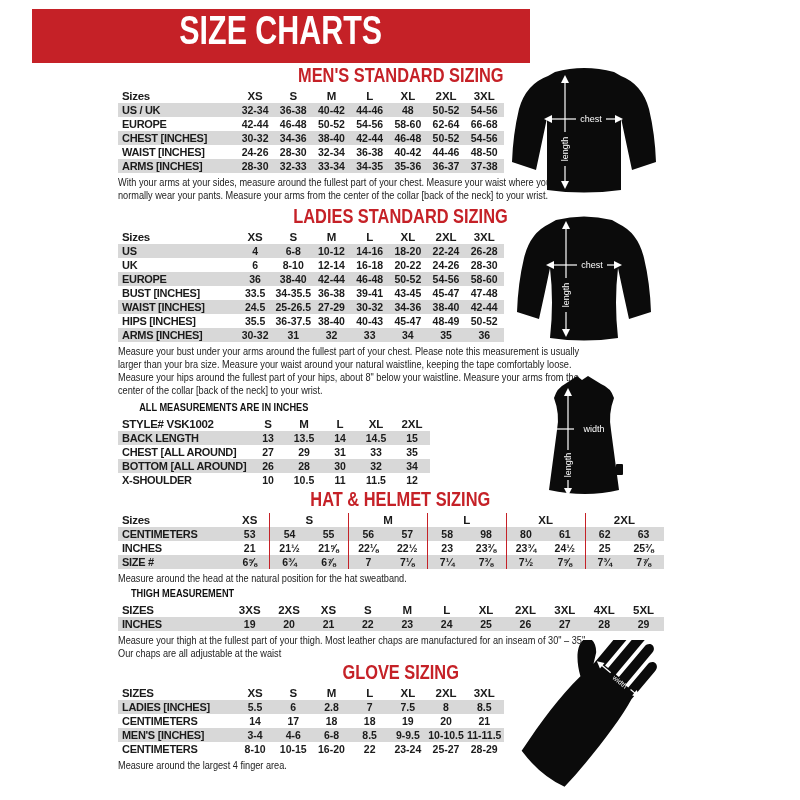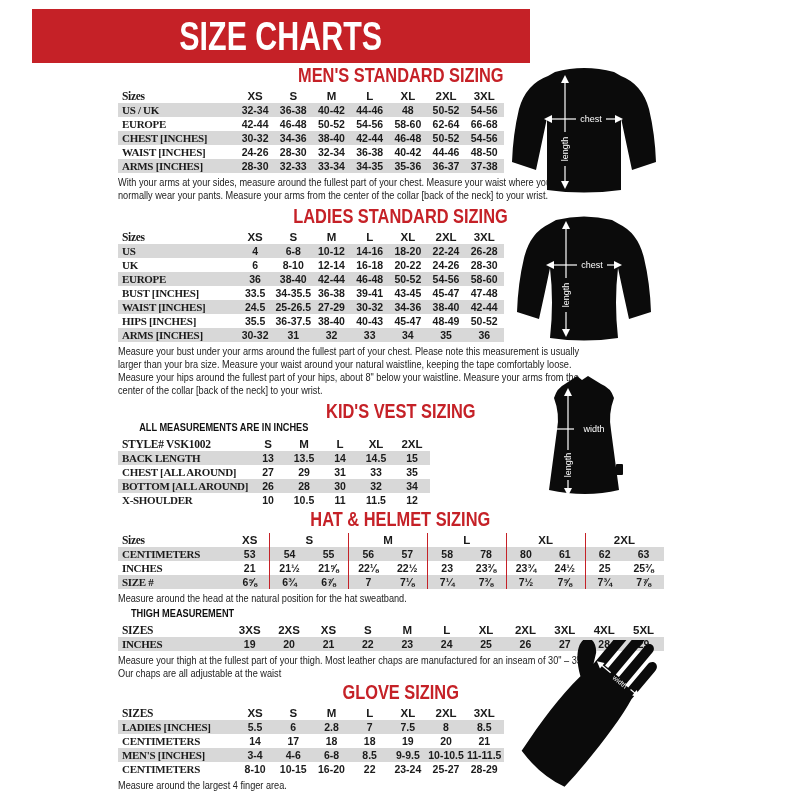--- a/index.html
+++ b/index.html
@@ -7,21 +7,21 @@
     --stripe:#d8d8d8;
     --ink:#1b1b1b;
   }
   html,body{margin:0;padding:0;background:#fff;}
   body{width:800px;height:800px;font-family:"Liberation Sans","DejaVu Sans",sans-serif;color:var(--ink);}
   .page{position:relative;width:800px;height:800px;overflow:hidden;background:#fff;}
   .content{margin-left:118px;width:565px;}
 
   
   .banner{margin:9px 0 0 32px;width:498px;height:54px;background:var(--red);
-          display:flex;align-items:center;justify-content:center;}
+          display:flex;justify-content:center;}
   .banner h1{margin:0;color:#fff;font-size:38px;font-weight:bold;letter-spacing:0px;
              transform:scale(0.80,1.08);white-space:nowrap;}
 
   
   .sec{margin-top:4px;}
   .sec-mens{margin-top:2px;}
   .sec-hat,.sec-chap,.sec-glove{margin-top:2px;}
   .sec-title{margin:0;text-align:center;color:var(--red);font-size:21px;line-height:20px;font-weight:bold;}
   .sec-title .cond{display:inline-block;transform:scaleX(0.78);white-space:nowrap;}
   .sec-subtitle{margin:0;text-align:left;font-size:11.5px;line-height:12px;font-weight:bold;color:#111;}
@@ -29,21 +29,21 @@
 
   
   .tbl{margin-top:3px;}
   .trow{display:grid;height:14px;align-items:center;}
   .trow.thead{height:15px;}
   .t7   .trow{grid-template-columns:118px repeat(7,38.2px);width:386px;}
   .tkid .trow{grid-template-columns:132px repeat(5,36px);width:312px;}
   .t11  .trow{grid-template-columns:112px repeat(11,39.4px);width:546px;}
   .tcell{text-align:center;font-size:10.5px;font-weight:bold;white-space:nowrap;line-height:14px;}
   .thead .tcell{font-size:11.5px;}
-  .tlabel{text-align:left;padding-left:4px;font-size:11px;letter-spacing:-0.3px;font-family:Liberation Serif, serif;}
+  .tlabel{text-align:left;padding-left:4px;font-size:11px;letter-spacing:-0.3px;}
   .stripe{background:var(--stripe);}
   .span2{grid-column:span 2;}
   .div-red{border-left:1.5px solid var(--red);}
 
   
   .notes{margin-top:3px;font-size:10.8px;line-height:13px;font-weight:400;color:#222;
          transform:scaleX(0.85);transform-origin:0 0;}
   .sec-mens  .notes{width:535px;}
   .sec-ladies .notes{width:555px;}
   .sec-hat   .notes{width:640px;}
@@ -225,21 +225,20 @@
             <div class="tcell">35</div>
             <div class="tcell">36</div>
           </div>
         </div>
       <div class="notes">
           <p>Measure your bust under your arms around the fullest part of your chest. Please note this measurement is usually larger than your bra size. Measure your waist around your natural waistline, keeping the tape comfortably loose. Measure your hips around the fullest part of your hips, about 8" below your waistline. Measure your arms from the center of the collar [back of the neck] to your wrist.</p>
         </div>
     </section>
 
     <section class="sec sec-kids">
-      <h2 class="sec-title"><span class="cond">KID'S VEST SIZING</span></h2>
       <p class="sec-subtitle"><span class="cond">ALL MEASUREMENTS ARE IN INCHES</span></p>
       <div class="tbl tkid">
           <div class="trow thead">
             <div class="tcell tlabel">STYLE# VSK1002</div>
             <div class="tcell">S</div>
             <div class="tcell">M</div>
             <div class="tcell">L</div>
             <div class="tcell">XL</div>
             <div class="tcell">2XL</div>
           </div>
@@ -291,21 +290,21 @@
             <div class="tcell span2 div-red">2XL</div>
           </div>
           <div class="trow stripe">
             <div class="tcell tlabel">CENTIMETERS</div>
             <div class="tcell">53</div>
             <div class="tcell div-red">54</div>
             <div class="tcell">55</div>
             <div class="tcell div-red">56</div>
             <div class="tcell">57</div>
             <div class="tcell div-red">58</div>
-            <div class="tcell">78</div>
+            <div class="tcell">98</div>
             <div class="tcell div-red">80</div>
             <div class="tcell">61</div>
             <div class="tcell div-red">62</div>
             <div class="tcell">63</div>
           </div>
           <div class="trow">
             <div class="tcell tlabel">INCHES</div>
             <div class="tcell">21</div>
             <div class="tcell div-red">21½</div>
             <div class="tcell">21⅝</div>

